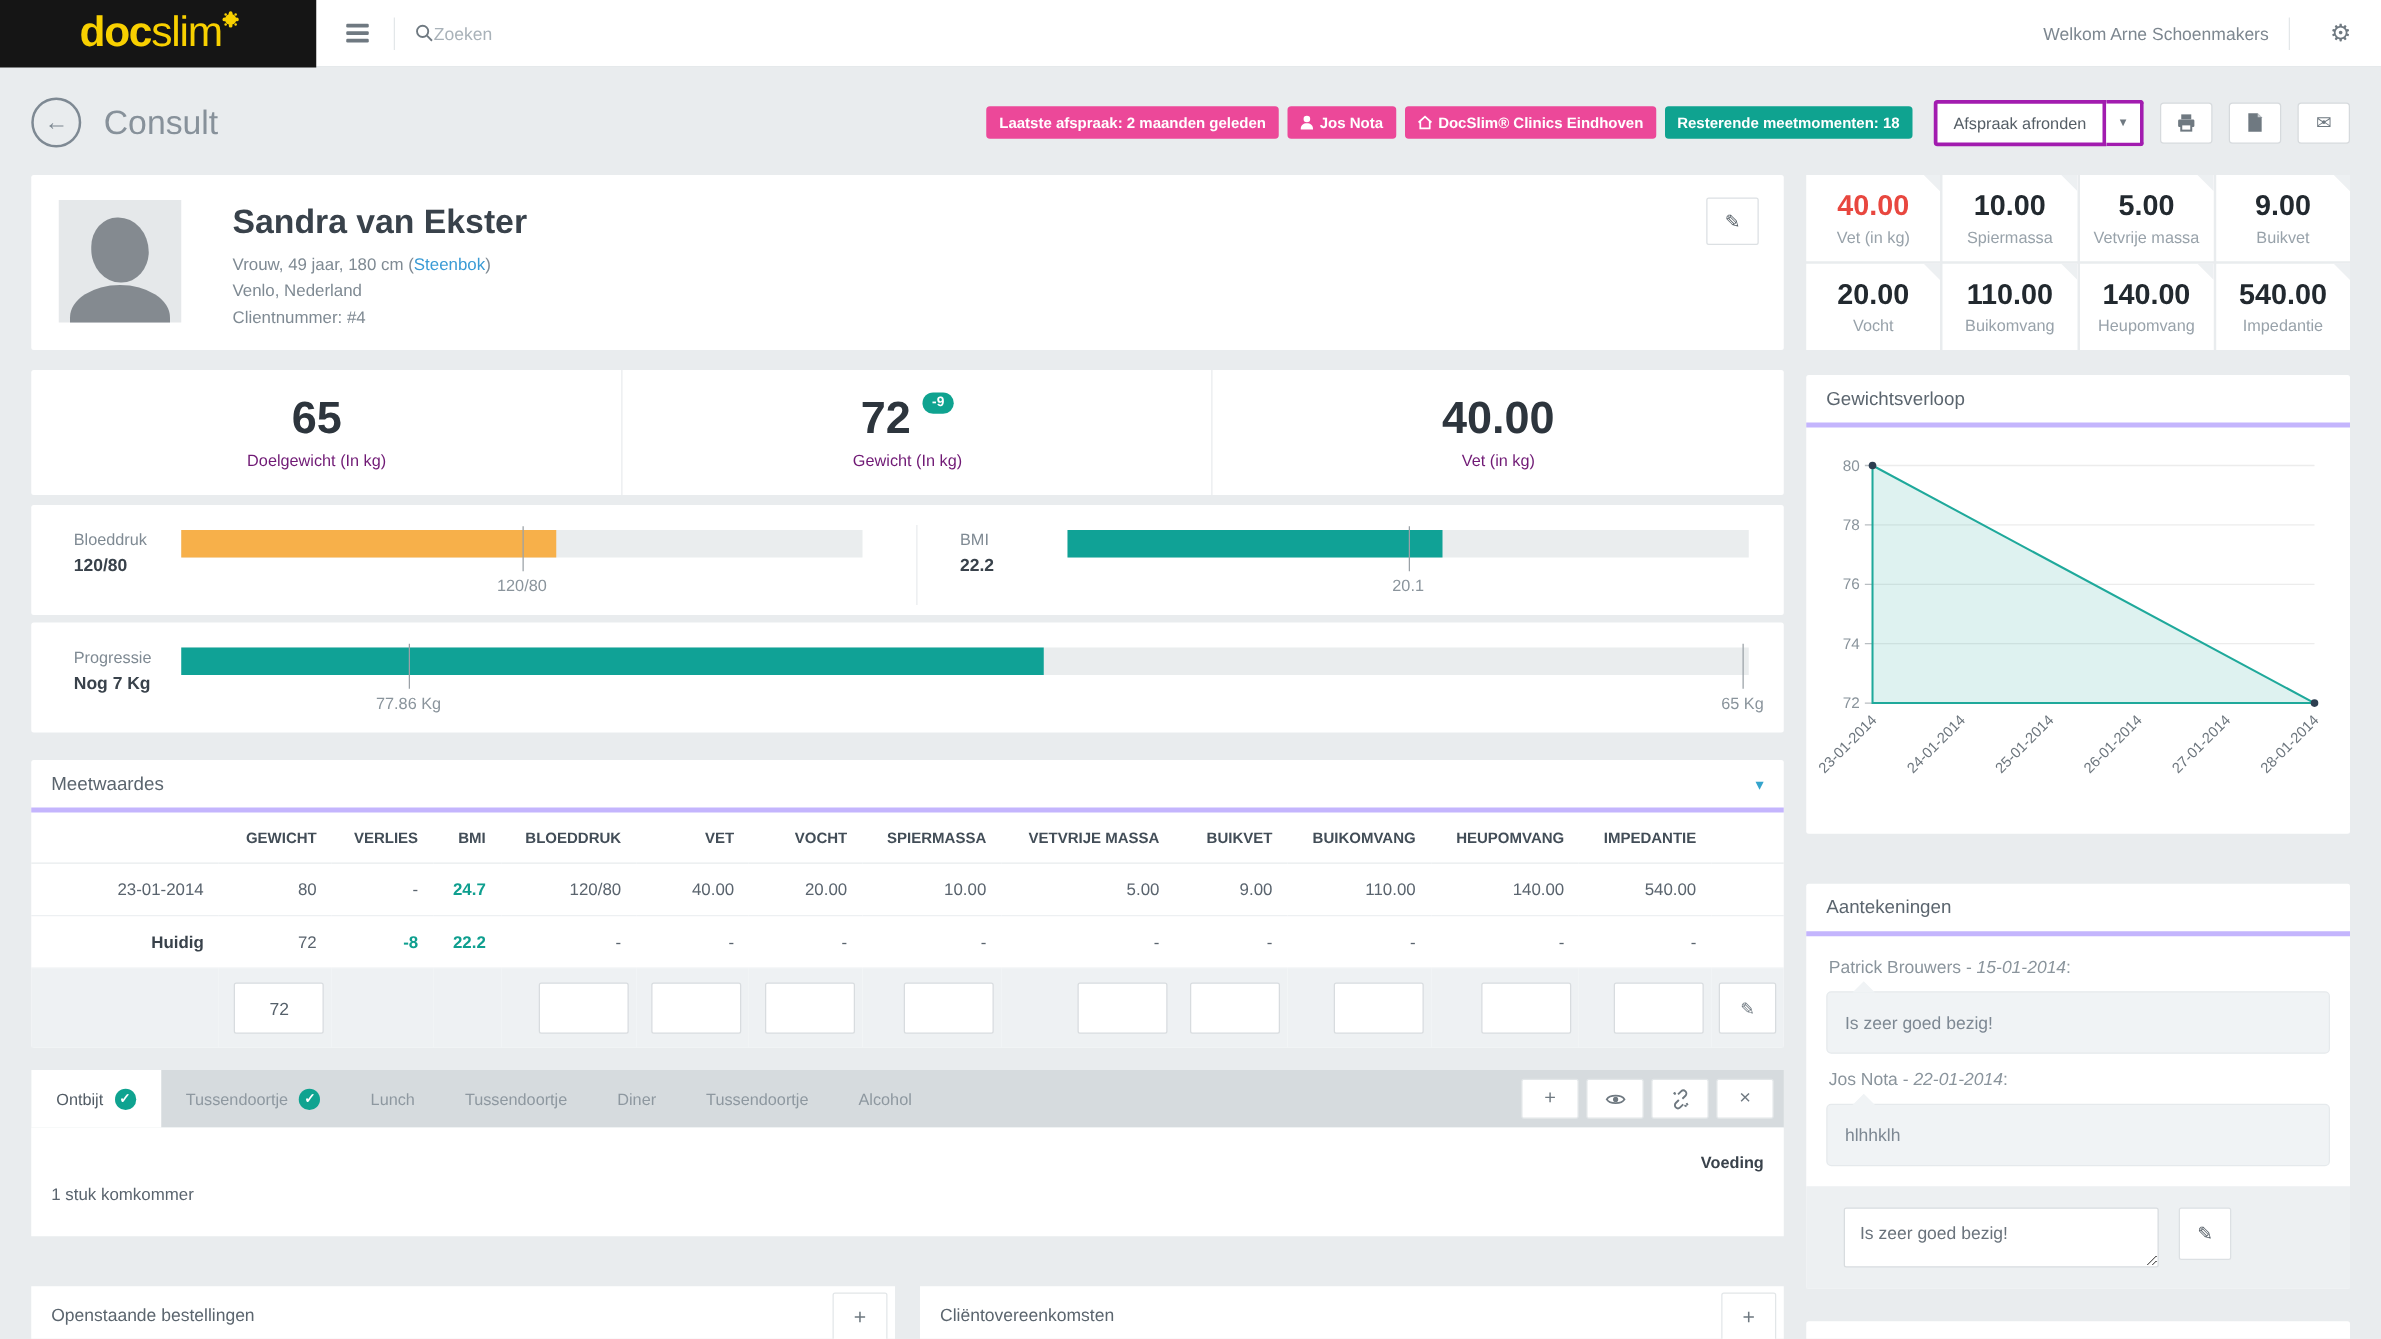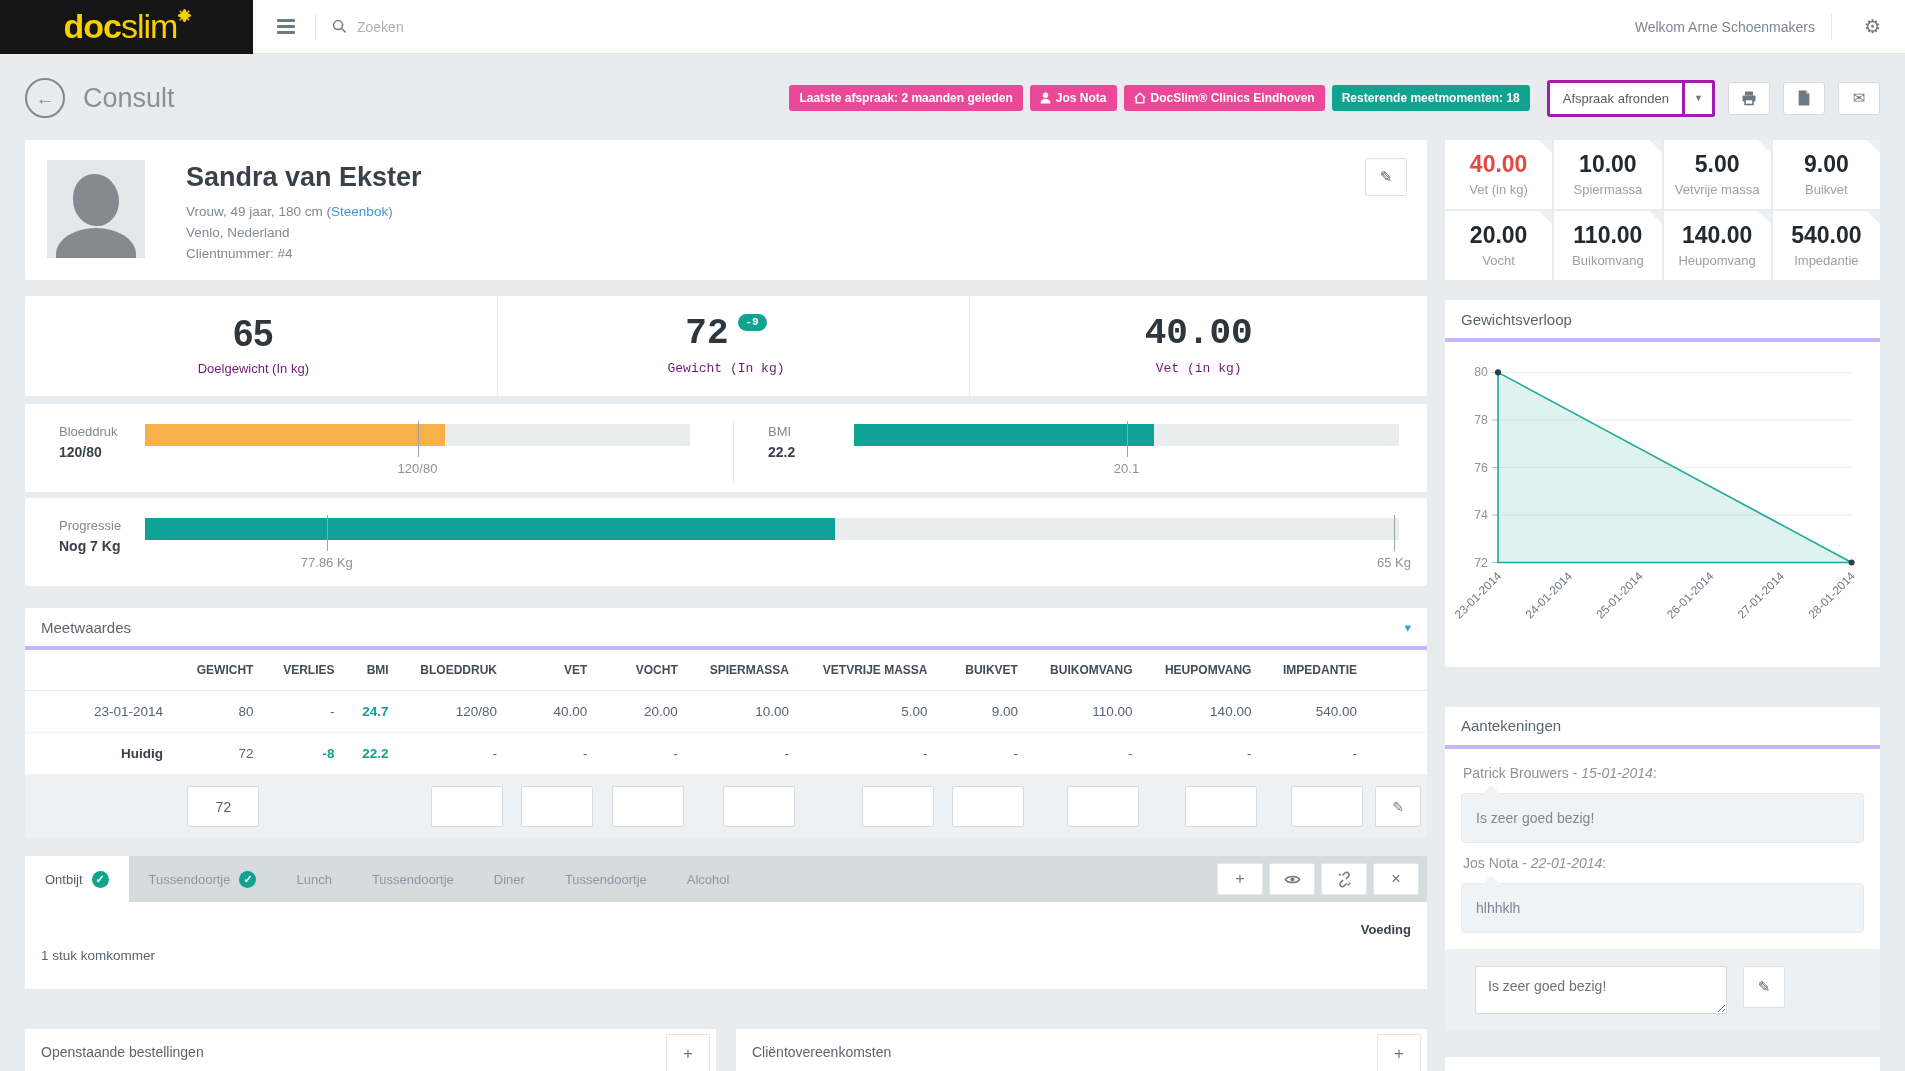--- a/index.html
+++ b/index.html
@@ -14,21 +14,21 @@
   .navbar { height:54px; background:#fff; border-bottom:1px solid #dde2e5; display:flex; align-items:center; }
   .logo { width:253px; height:54px; background:#151515; display:flex; align-items:center; justify-content:center; cursor:pointer; flex:none; }
   .logo .doc { color:#f8d000; font-size:34px; font-weight:800; letter-spacing:-1px; }
   .logo .slim { color:#f8d000; font-size:34px; font-weight:500; letter-spacing:-1px; }
   .logo .sun { width:9px; height:9px; background:#f8d000; border-radius:50%; display:inline-block; margin:-22px 0 0 3px;
     box-shadow:0 -5px 0 -3px #f8d000, 0 5px 0 -3px #f8d000, -5px 0 0 -3px #f8d000, 5px 0 0 -3px #f8d000,
                4px -4px 0 -3.5px #f8d000, -4px -4px 0 -3.5px #f8d000, 4px 4px 0 -3.5px #f8d000, -4px 4px 0 -3.5px #f8d000; }
   .hamburger { margin-left:20px; background:none; border:none; display:flex; flex-direction:column; gap:3px; padding:4px; }
   .hamburger span { width:18px; height:3px; background:#6f7981; border-radius:1px; }
   .nav-div { width:1px; height:26px; background:#e3e7e9; margin:0 16px; }
-  .search { display:flex; align-items:center; gap:10px; }
+  .search { display:flex; align-items:center; }
   .search input { border:none; outline:none; font-size:14px; width:260px; color:#55606a; background:transparent; }
   .search input::placeholder { color:#a9b2b9; }
   .nav-right { margin-left:auto; display:flex; align-items:center; }
   .welcome { font-size:14px; color:#7d8790; }
   .gear { background:none; border:none; font-size:19px; color:#6f7981; margin:0 24px 0 0; padding:0 0 0 16px; }
 
   
   .page-head { margin:16px 25px 14px; height:56px; display:flex; align-items:center; }
   .back-btn { width:40px; height:40px; border-radius:50%; border:2px solid #7e8993; background:transparent; color:#7e8993; font-size:19px; line-height:1; }
   .page-title { font-size:27px; font-weight:400; color:#87919a; margin-left:18px; }
@@ -56,21 +56,21 @@
   .avatar .body { position:absolute; top:68px; left:9px; width:80px; height:52px; background:#848a90; border-radius:50% 50% 0 0; }
   .p-info { margin-left:26px; padding-top:2px; }
   .p-name { font-size:27px; font-weight:700; color:#39424b; margin-bottom:9px; }
   .p-line { font-size:13.5px; color:#7f8a93; line-height:1.55; }
   .p-line a { color:#3a9bd5; text-decoration:none; }
   .edit-btn { position:absolute; top:18px; right:20px; width:42px; height:38px; background:#fff; border:1px solid #dce0e3; border-radius:2px; color:#555e66; font-size:15px; }
 
   
   .key-stats { height:100px; margin-top:16px; display:flex; }
   .key-cell { flex:1; display:flex; flex-direction:column; align-items:center; justify-content:center; position:relative; }
-  .key-cell + .key-cell { border-left:1px solid #e9ecee;font-family:Liberation Mono, monospace; }
+  .key-cell + .key-cell { border-left:1px solid #e9ecee; }
   .key-val { font-size:36px; font-weight:700; color:#2d353d; line-height:1; }
   .key-label { font-size:13px; color:#701a75; margin-top:9px; }
   .key-badge { display:inline-block; vertical-align:top; margin:-2px 0 0 9px; background:#0fa390; color:#fff; font-size:11px; font-weight:700; padding:3px 8px; border-radius:10px; line-height:1; }
 
   
   .gauges-row { margin-top:8px; display:flex; padding:16px 0 8px; }
   .gauges-row.second { margin-top:6px; }
   .gauge { flex:1; display:flex; padding:0 28px 0 34px; }
   .gauge + .gauge { border-left:1px solid #e9ecee; }
   .g-label { width:86px; flex:none; font-size:13px; color:#7f8a93; line-height:1.55; padding-top:2px; }

